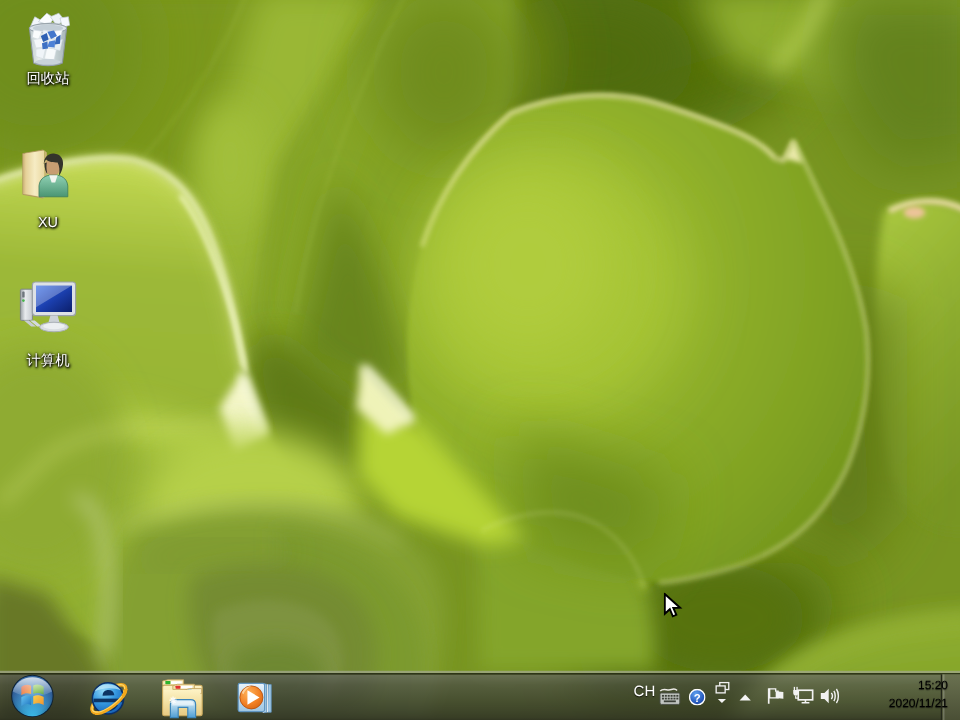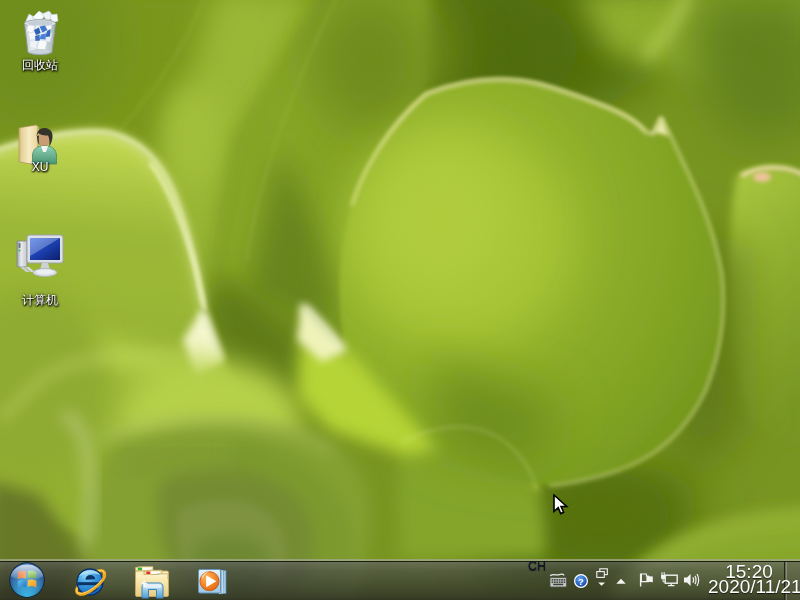--- a/index.html
+++ b/index.html
@@ -197,21 +197,21 @@
  </defs>
  <path d="M7,6 L24,3 L24,43 L7,40 Z" fill="#d9c188" stroke="#b09a60" stroke-width="0.8"></path>
  <path d="M9,6 L25,3.5 L25,42.5 L9,39.5 Z" fill="url(#fldg)"></path>
  <path d="M25,3.5 L27,5 L27,41 L25,42.5 Z" fill="#c9b174"></path>
  <ellipse cx="32" cy="17" rx="6.5" ry="7.5" fill="#c79d72"></ellipse>
  <path d="M24.5,15 C24.5,8.5 29,5.5 33,6 C38,6.5 41,10 40.5,15 C40.3,19 38.5,23 37,24.5 C38,20 37.5,16.5 36,13.5 C33,13.5 28,13 26.5,11 C25.5,12 24.8,13.5 24.5,15 Z" fill="#33332b"></path>
  <path d="M25,14 C25,18 26,21.5 27.5,23 C26.5,19 26.6,16 27,13.5 Z" fill="#33332b"></path>
  <path d="M29,24 L36,24 C41,25 44,28 44.5,33 L44.5,42 L20.5,42 L20.5,33 C21,28 24,25 29,24 Z" fill="url(#shirtg)" stroke="#3e7e5f" stroke-width="0.7"></path>
  <path d="M29,24 L36,24 L34,30 L31,30 Z" fill="#f2f5f0"></path>
 </svg>
-<div class="dlabel" style="left:0px;top:160px">XU</div>
+<div class="dlabel" style="left:0px;top:178px">XU</div>
 
 <svg style="position:absolute;left:12px;top:232px" width="56" height="48" viewBox="0 0 56 48">
  <defs>
   <linearGradient id="scrg" x1="0" y1="0" x2="1" y2="1">
    <stop offset="0" stop-color="#3f73e8"></stop>
             <stop offset="0.5" stop-color="#1b3fae"></stop>
             <stop offset="1" stop-color="#0c1f6b"></stop>
   </linearGradient>
   <linearGradient id="twrg" x1="0" y1="0" x2="1" y2="0">
    <stop offset="0" stop-color="#9aa0a6"></stop>
@@ -491,21 +491,21 @@
   <path d="M26,4.2 L27.2,4.2 L27.2,27.6 L25.8,27.6 Z" fill="#ffffff"></path>
   <path d="M24,4 L26,4 L26,27.8 L23.6,27.8 Z" fill="#aed2ea" stroke="#5f93bd" stroke-width="0.7"></path>
   <path d="M23,3.8 L24.2,3.8 L24.2,27.8 L22.8,27.8 Z" fill="#ffffff"></path>
   <rect x="2.5" y="3.5" width="22" height="23.5" rx="1.5" fill="url(#wmpg)" stroke="#6095c0" stroke-width="1"></rect>
   <circle cx="13.5" cy="15.2" r="9.6" fill="url(#wmpo)"></circle>
   <circle cx="13.5" cy="15.2" r="9.6" fill="none" stroke="#b5500c" stroke-width="0.7"></circle>
   <path d="M10.2,9.2 L20.3,15.2 L10.2,21.2 Z" fill="#ffffff"></path>
   <path d="M5.6,11.5 C6.6,7.8 10.2,5.6 13.5,5.8 C10.4,7 7.8,9.4 6.9,12.6 Z" fill="#ffd9a8" opacity="0.85"></path>
  </svg>
 
- <div style="position:absolute;left:528px;top:1px;color:#0f172a;font-size:12.5px;text-shadow:0 1px 1px rgba(0,0,0,0.8)">CH</div>
+ <div style="position:absolute;left:528px;top:11px;color:#ffffff;font-size:12.5px;text-shadow:0 1px 1px rgba(0,0,0,0.8)">CH</div>
  <svg style="position:absolute;left:549px;top:14px" width="19" height="16" viewBox="0 0 19 16">
   <rect x="1" y="5.5" width="16.5" height="9.5" rx="1.2" fill="#c2c6c2" stroke="#4a4e46" stroke-width="0.8"></rect>
   <g fill="#3c4038">
    <rect x="2.6" y="7.1" width="1.7" height="1.5"></rect>
           <rect x="5" y="7.1" width="1.7" height="1.5"></rect>
           <rect x="7.4" y="7.1" width="1.7" height="1.5"></rect>
           <rect x="9.8" y="7.1" width="1.7" height="1.5"></rect>
           <rect x="12.2" y="7.1" width="1.7" height="1.5"></rect>
           <rect x="14.6" y="7.1" width="1.7" height="1.5"></rect>
    <rect x="2.6" y="9.4" width="1.7" height="1.5"></rect>
@@ -548,15 +548,15 @@
   <path d="M2,0.2 L2,3 M4.2,0.2 L4.2,3" stroke="#f2f2f2" stroke-width="1.1"></path>
   <path d="M1,3 L5.2,3 L5.2,5 C5.2,6.8 4.6,7.6 3.1,7.6 C1.7,7.6 1,6.8 1,5 Z" fill="#f2f2f2"></path>
   <path d="M3.1,7.6 L3.1,9.8 L5.2,9.8" stroke="#f2f2f2" stroke-width="1" fill="none"></path>
  </svg>
  <svg style="position:absolute;left:683px;top:15px" width="18" height="14" viewBox="0 0 18 14">
   <path d="M1,4.4 L4,4.4 L7.6,1 L7.6,13 L4,9.6 L1,9.6 Z" fill="#f2f2f2"></path>
   <path d="M9.8,4.4 C10.8,5.8 10.8,8.2 9.8,9.6" stroke="#f2f2f2" stroke-width="1.2" fill="none"></path>
   <path d="M11.9,2.8 C13.4,5 13.4,9 11.9,11.2" stroke="#f2f2f2" stroke-width="1.2" fill="none"></path>
   <path d="M14,1.2 C16.2,4.2 16.2,9.8 14,12.8" stroke="#f2f2f2" stroke-width="1.2" fill="none"></path>
  </svg>
- <div style="position:absolute;left:708px;top:7px;width:82px;text-align:center;color:#ffffff;font-size:19px;line-height:14.5px;text-shadow:0 1px 1px rgba(0,0,0,0.7)">15:20<br>2020/11/21</div>
+ <div style="position:absolute;left:708px;top:7px;width:82px;text-align:right;color:#000000;font-size:10px;line-height:14.5px;text-shadow:0 1px 1px rgba(0,0,0,0.7)">15:20<br>2020/11/21</div>
 </div>
 </div>
 
 </body></html>

